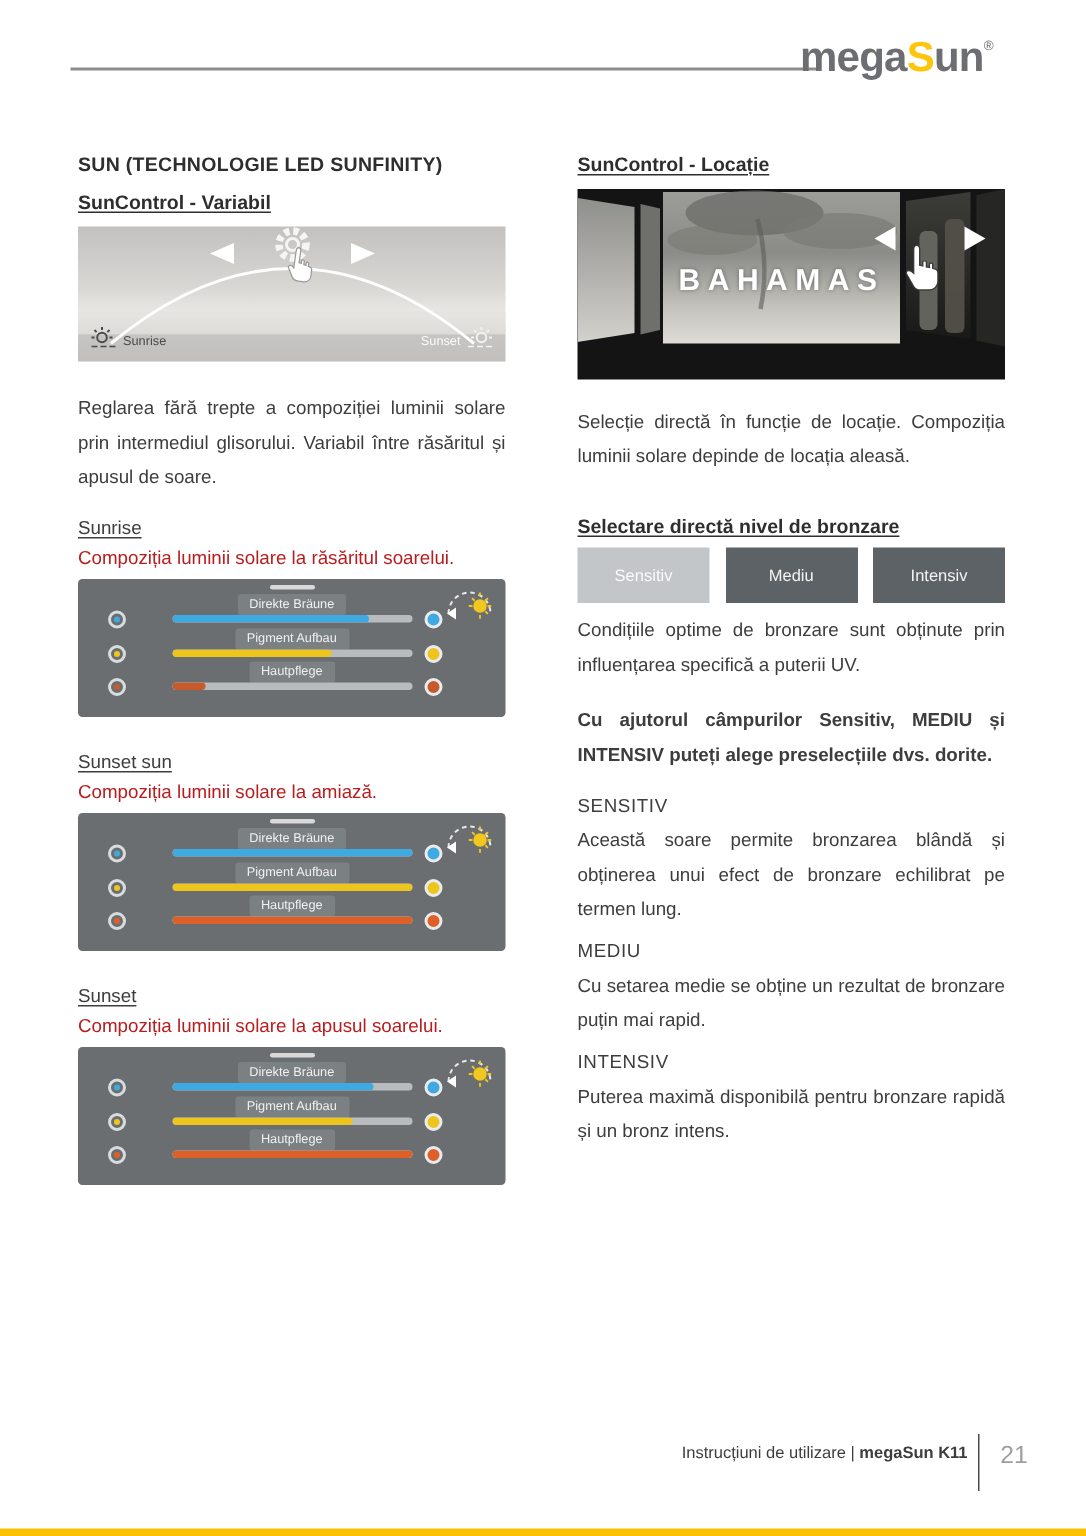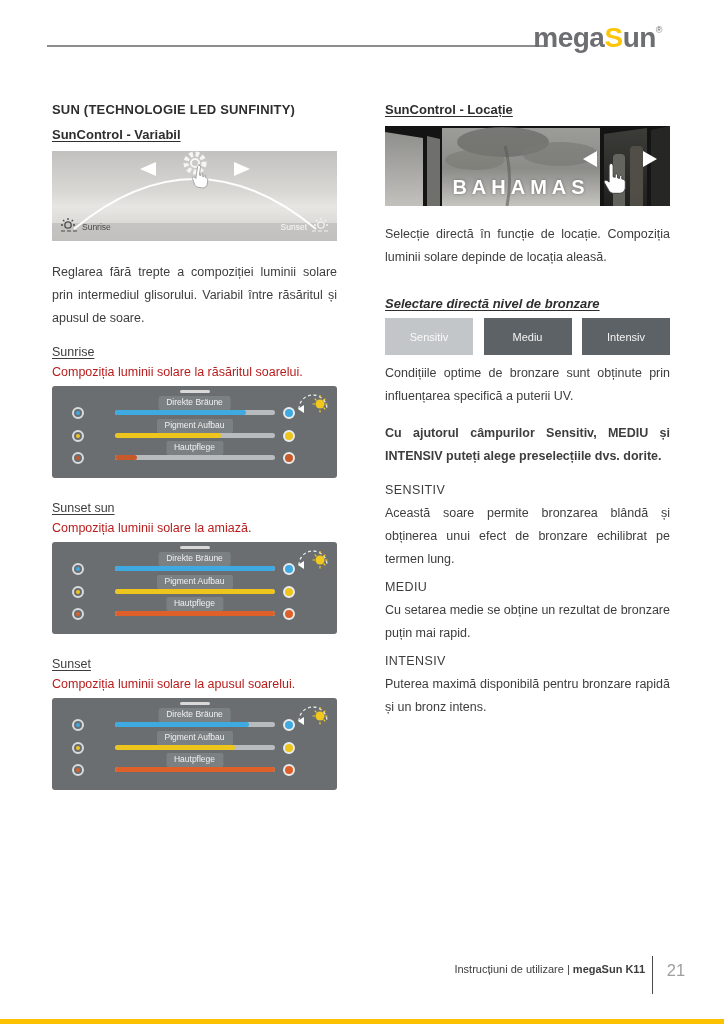--- a/index.html
+++ b/index.html
@@ -36,25 +36,25 @@
   .pdash { position: absolute; top: 4px; left: 50%; transform: translateX(-50%); width: 30px; height: 2.5px; border-radius: 2px; background: #d9d9d9; }
   .psun  { position: absolute; top: 2px; right: 7px; }
   .chip  { position: absolute; left: 50%; transform: translateX(-50%); height: 14px; line-height: 13px;
            padding: 0 8px; background: #7b8083; color: #f0f0f0; font-size: 8.5px; border-radius: 2px; white-space: nowrap; }
   .track { position: absolute; left: 63px; width: 160px; height: 5px; border-radius: 3px; background: #b9bcbe; overflow: hidden; }
   .fill  { display: block; height: 100%; border-radius: 3px; }
   .lcirc { position: absolute; left: 20px; width: 12px; height: 12px; border-radius: 50%; border: 2px solid #d9dcde; display: flex; align-items: center; justify-content: center; }
   .ldot  { display: block; width: 4px; height: 4px; border-radius: 50%; }
   .rcirc { position: absolute; left: 231px; width: 12px; height: 12px; border-radius: 50%; border: 2px solid #e9ebec; }
   
-  .bahamas { position: relative; margin-top: 8px; width: 285px; height: 80px; background: #141414; overflow: hidden; }
+  .bahamas { position: relative; margin-top: 8px; width: 285px; height: 127px; background: #141414; overflow: hidden; }
   .bahamas-label { position: absolute; left: 57px; width: 158px; top: 50px; text-align: center;
                    font-size: 20px; font-weight: bold; letter-spacing: 5px; color: #ffffff; text-shadow: 0 0 3px rgba(0,0,0,.35); }
   
-  .lvl-title { font-size: 13px; font-weight: bold; color: #2e2e2e; line-height: 17px; margin-top: 26px; font-style: italic; }
+  .lvl-title { font-size: 13px; font-weight: bold; color: #2e2e2e; line-height: 17px; margin-top: 26px; }
   .levels { display: flex; justify-content: space-between; margin-top: 6px; }
   .level-btn { width: 88px; height: 37px; display: flex; align-items: center; justify-content: center; font-size: 11px; border: 0; }
   .level-btn.dark  { background: #5d6266; color: #f4f4f4; }
   .level-btn.light { background: #c3c6c9; color: #fafafa; }
   .lvl-head { font-size: 12.5px; line-height: 16px; letter-spacing: .4px; color: #3d3d3d; }
   
   .footer-text { position: absolute; top: 963px; right: 79px; font-size: 11px; color: #3d3d3d; }
   .footer-text b { font-weight: bold; }
   .footer-rule { position: absolute; left: 652px; top: 956px; width: 1px; height: 38px; background: #4a4a4a; }
   .page-num { position: absolute; left: 660px; top: 961px; width: 32px; text-align: center; font-size: 16.5px; color: #9e9e9e; }

